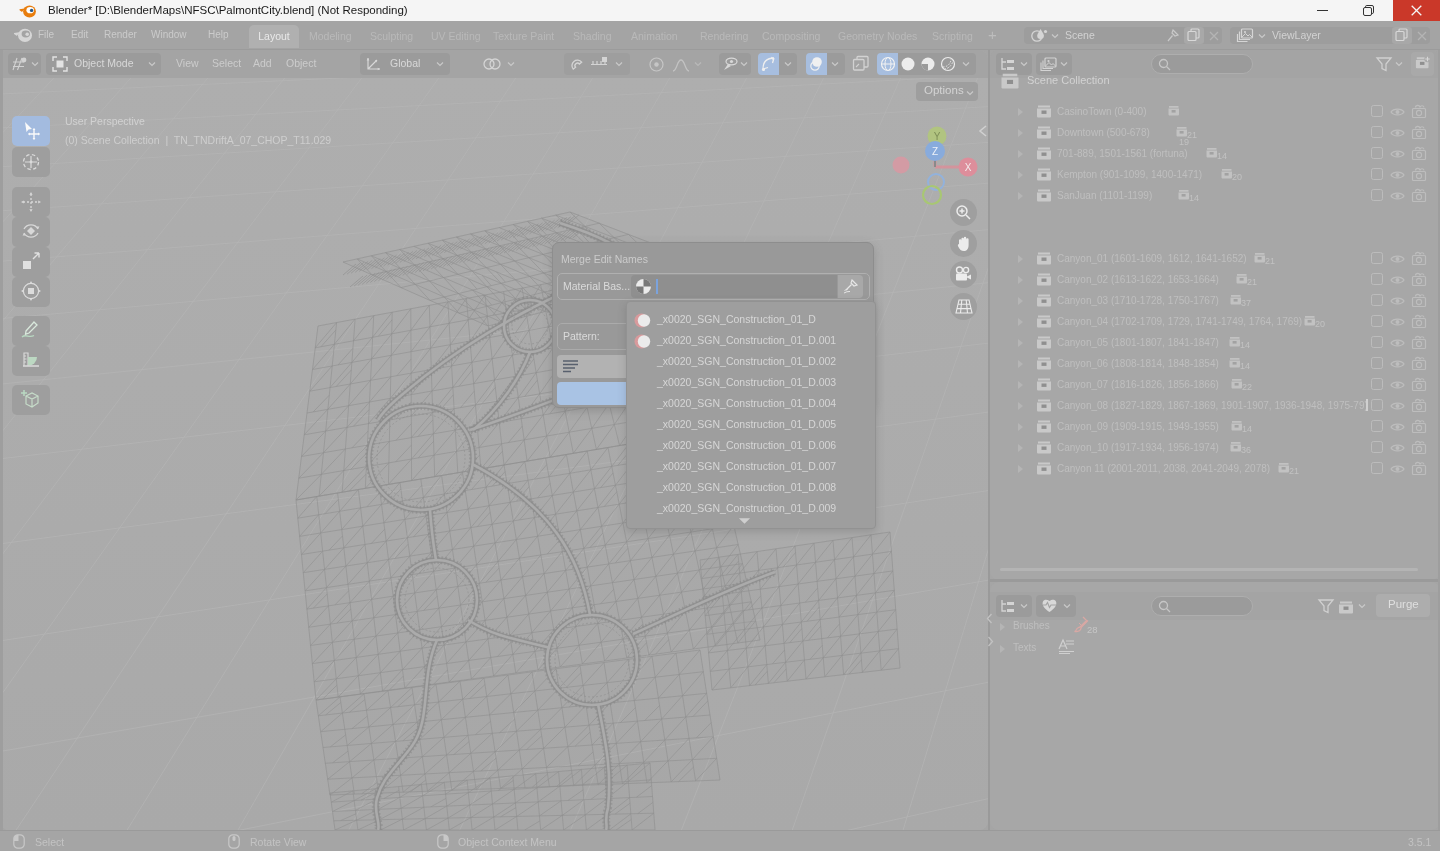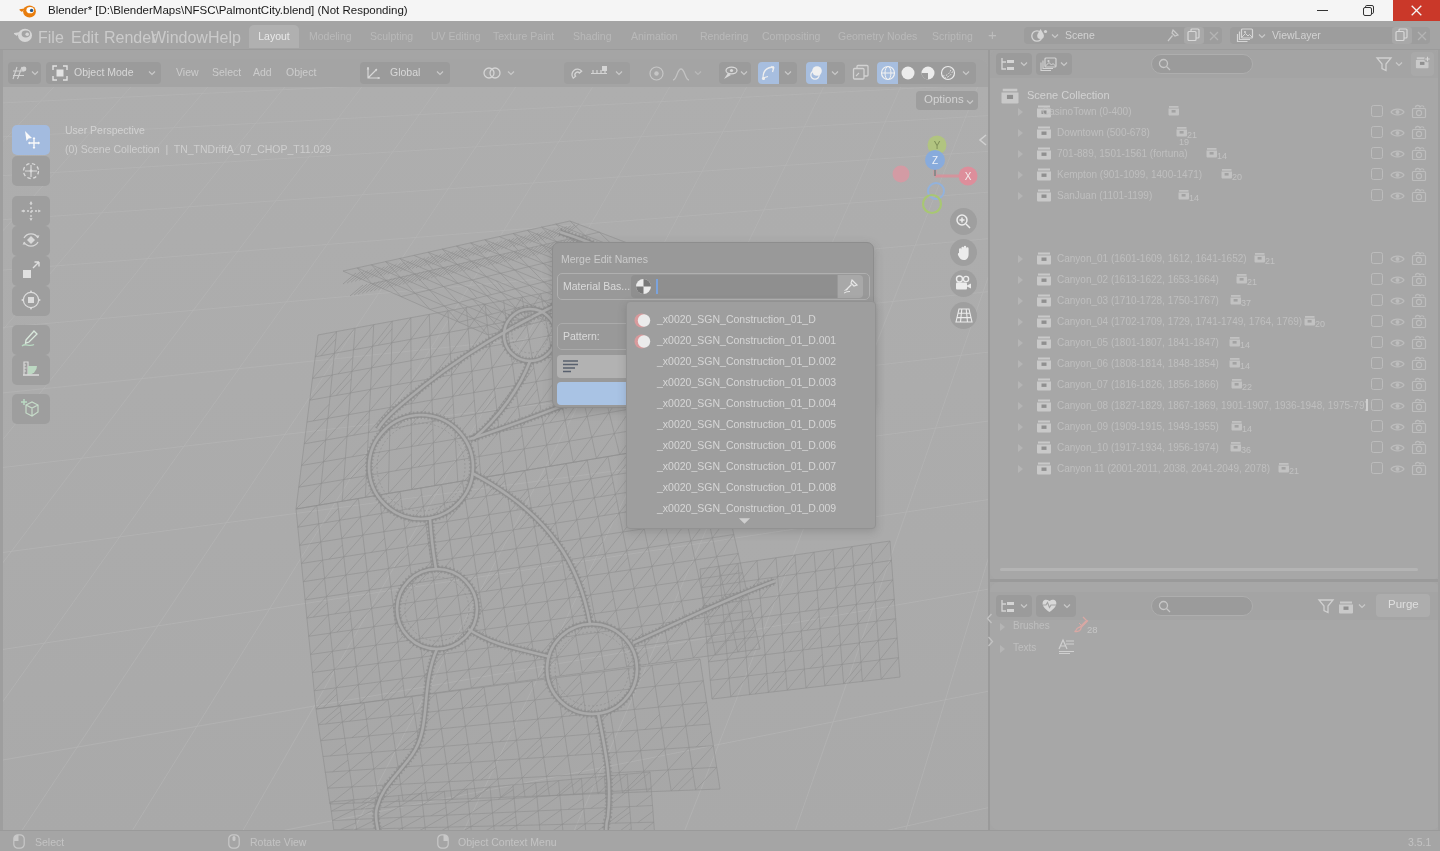--- a/index.html
+++ b/index.html
@@ -8,27 +8,27 @@
   .abs { position:absolute; }
   
   #titlebar { position:absolute; left:0; top:0; width:1440px; height:21px; background:#f5f5f5; }
   #titlebar .ttext { position:absolute; left:48px; top:4px; font-size:11.5px; color:#191919; }
   #tb-min { position:absolute; left:1300px; top:0; width:46px; height:21px; }
   #tb-min::after{ content:""; position:absolute; left:17px; top:10px; width:11px; height:1px; background:#333; }
   #tb-max { position:absolute; left:1346px; top:0; width:46px; height:21px; }
   #tb-close { position:absolute; left:1393px; top:0; width:47px; height:21px; background:#ca3829; }
   
   #topbar { position:absolute; left:0; top:21px; width:1440px; height:29px; background:#a4a4a4; border-bottom:1px solid #9b9b9b;}
-  .menu { position:absolute; top:8px; font-size:16px; color:#cbcbcb; }
+  .menu { position:absolute; top:8px; font-size:10px; color:#cbcbcb; }
   .tab { position:absolute; top:4px; height:23px; line-height:23px; font-size:10.5px; color:#b9b9b9; }
   .tab.active { background:#b0b0b0; color:#e9e9e9; border-radius:5px 5px 0 0; text-align:center; }
   
   .t { position:absolute; font-size:10.5px; color:#cccccc; white-space:pre; }
   
-  #vp { position:absolute; left:0; top:50px; width:988px; height:780px; background:#ababab; overflow:hidden; border-radius:9px;margin-top:9px; }
+  #vp { position:absolute; left:0; top:50px; width:988px; height:780px; background:#ababab; overflow:hidden; border-radius:9px; }
   #vphead { position:absolute; left:0; top:0; width:988px; height:28px; background:#a4a4a4; }
   #vpbody { position:absolute; left:0; top:28px; width:988px; height:752px;
             background:linear-gradient(#aeaeae,#a9a9a9); }
   .pillbtn { position:absolute; background:#9b9b9b; border-radius:4px; }
   .toolbtn { position:absolute; left:12px; width:38px; height:30px; background:#9e9e9e; border-radius:5px; }
   .toolbtn.active { background:#a3bbdf; }
   
   #dialog { position:absolute; left:552px; top:242px; width:322px; height:166px; background:#999999;
             border:1px solid #8d8d8d; border-radius:7px; box-shadow:0 3px 10px rgba(70,70,70,.25); }
   #dropdown { position:absolute; left:626px; top:301px; width:250px; height:228px; background:#9e9e9e;
@@ -554,32 +554,32 @@
     <svg width="8" height="6" style="left:405px;top:11px" viewBox="0 0 8 6">
         <path d="M1,1.5 L4,4.5 L7,1.5" fill="none" stroke="#c9c9c9" stroke-width="1.2"></path>
       </svg>
     <div class="pillbtn" style="left:421px;top:2px;width:23px;height:24px;background:#a9a9a9;"></div>
     <svg width="16" height="15" style="left:425px;top:6px" viewBox="0 0 16 15">
       <use href="#icoll" transform="scale(0.9)"></use>
       <circle cx="12.5" cy="3" r="3.2" fill="#a9a9a9"></circle>
       <path d="M12.5,0.8 L12.5,5.2 M10.3,3 L14.7,3" stroke="#d6d6d6" stroke-width="1.1"></path>
     </svg>
   </div>
-  <div class="orow" style="top:20px;margin-top:15px;">
+  <div class="orow" style="top:20px;">
       <svg width="20" height="17" style="left:10px;top:2px" viewBox="0 0 16 14">
         <use href="#icoll"></use>
       </svg>
       <div class="oname" style="left:37px;color:#d2d2d2;font-size:11px;top:4px;">Scene Collection</div>
     </div>
 <div class="orow" style="top:50.5px;">
       <div class="arr" style="left:28px;"></div>
       <svg width="16" height="14" style="left:46px;top:3px" viewBox="0 0 16 14">
         <use href="#icoll"></use>
       </svg>
-      <div class="oname" style="left:52px;color:#bfbfbf;text-align:center;">CasinoTown (0-400)</div>
+      <div class="oname" style="left:67px;color:#bfbfbf;text-align:center;">CasinoTown (0-400)</div>
       <svg width="12" height="11" style="left:178px;top:4px" viewBox="0 0 12 11">
         <use href="#ibadge"></use>
       </svg>
       <div class="oname" style="left:189px;top:8px;font-size:9px;color:#c2c2c2;margin-top:28px;">19</div>
       <div class="cbox" style="left:381px;"></div>
       <svg width="15" height="14" style="left:400px;top:4px" viewBox="0 0 15 14">
         <use href="#ieye"></use>
       </svg>
       <svg width="16" height="16" style="left:421px;top:3px" viewBox="0 0 16 16">
         <use href="#icam"></use>

